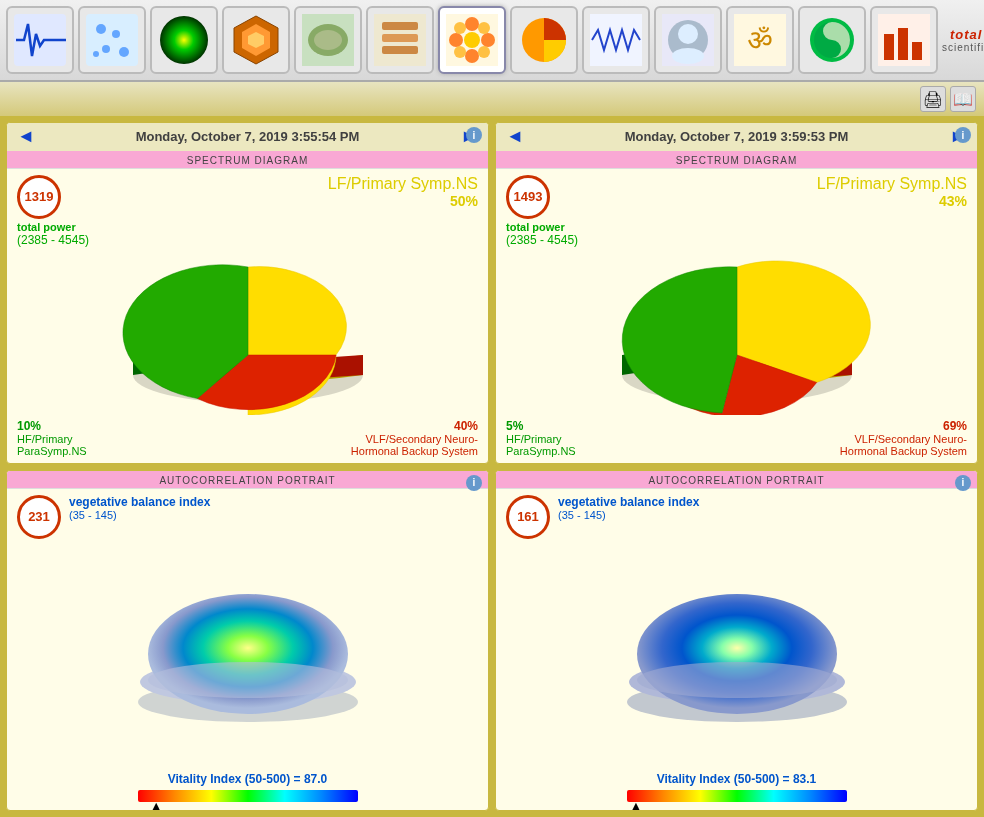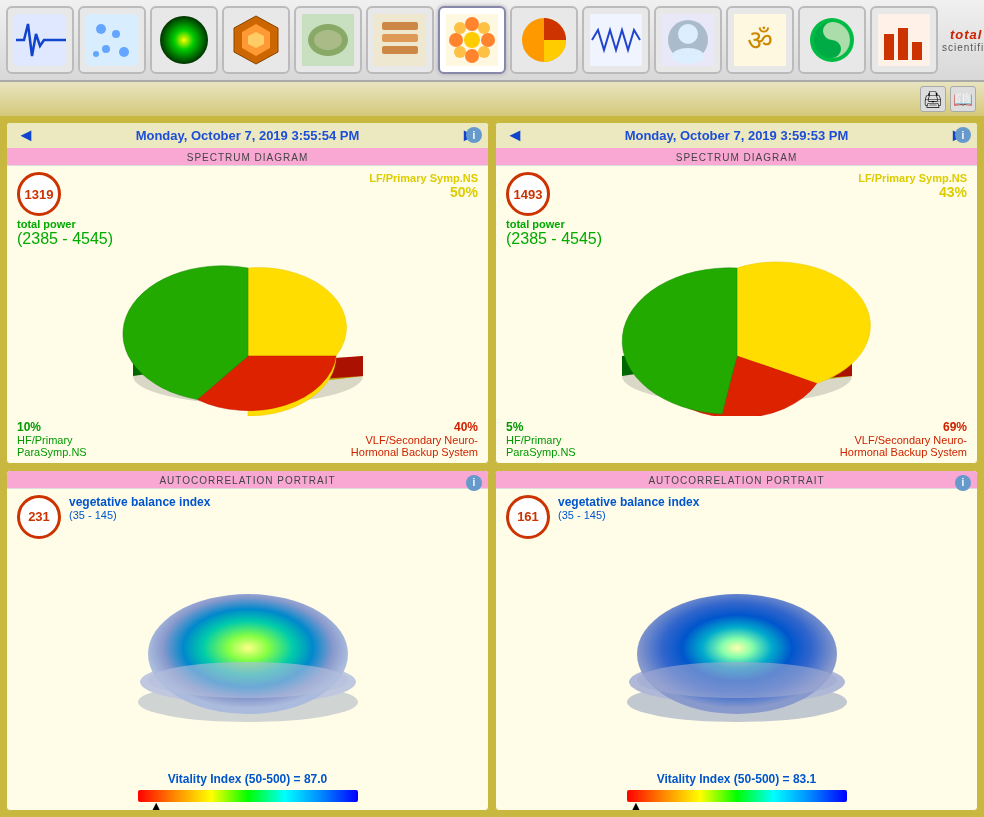--- a/index.html
+++ b/index.html
@@ -131,21 +131,21 @@
     }
     .nav-arrow {
       color: #1144cc;
       font-size: 18px;
       cursor: pointer;
       font-weight: bold;
     }
     .nav-date {
       font-size: 13px;
       font-weight: bold;
-      color: #1d4ed8;
+      color: #404040;
     }
 
     
     .spectrum-content {
       flex: 1;
       display: flex;
       flex-direction: column;
       padding: 6px 10px;
       position: relative;
     }
@@ -174,26 +174,26 @@
       justify-content: center;
     }
     .badge-label {
       color: #00aa00;
       font-size: 11px;
       font-weight: bold;
       margin-top: 2px;
     }
     .badge-range {
       color: #00aa00;
-      font-size: 16px;
+      font-size: 12px;
     }
     .lf-label {
       color: #ddcc00;
-      font-size: 11px;
-      font-weight: bold;
+      font-size: 16px;
+      font-weight: normal;
       text-align: right;
     }
     .lf-percent {
       color: #ddcc00;
       font-size: 14px;
       font-weight: bold;
       text-align: right;
     }
 
     

